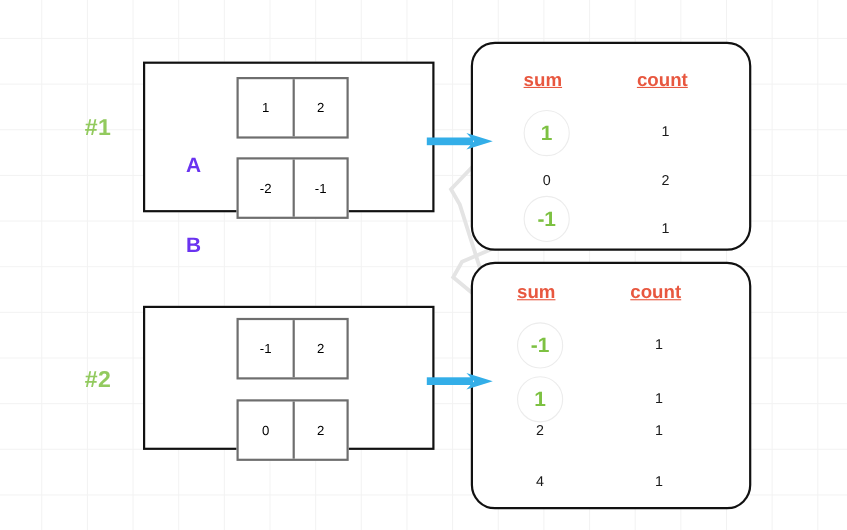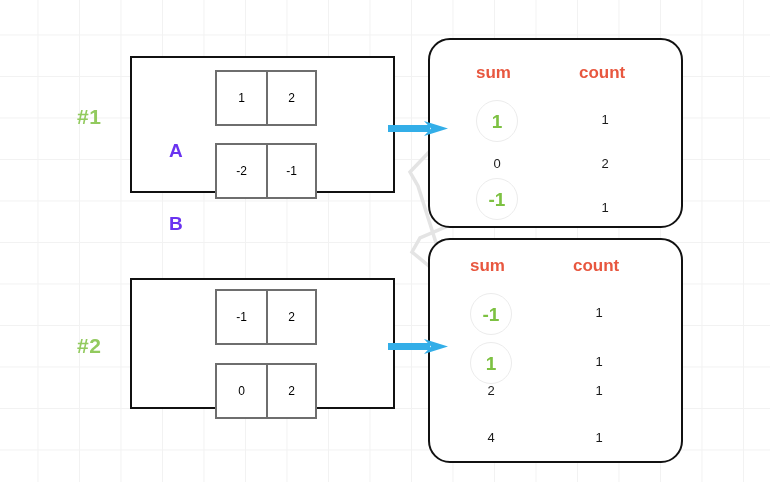--- a/index.html
+++ b/index.html
@@ -69,20 +69,21 @@
     position: absolute;
     border: 2px solid #111111;
     border-radius: 22px;
     background: #ffffff;
   }
   .panel-head {
     position: absolute;
     color: #e8573f;
     font-size: 17px;
     font-weight: 600;
+    text-decoration: underline;
   }
   .panel-val {
     position: absolute;
     font-size: 13px;
     color: #1a1a1a;
     text-align: center;
     width: 40px;
   }
   .panel-val.hl {
     color: #7dc142;

